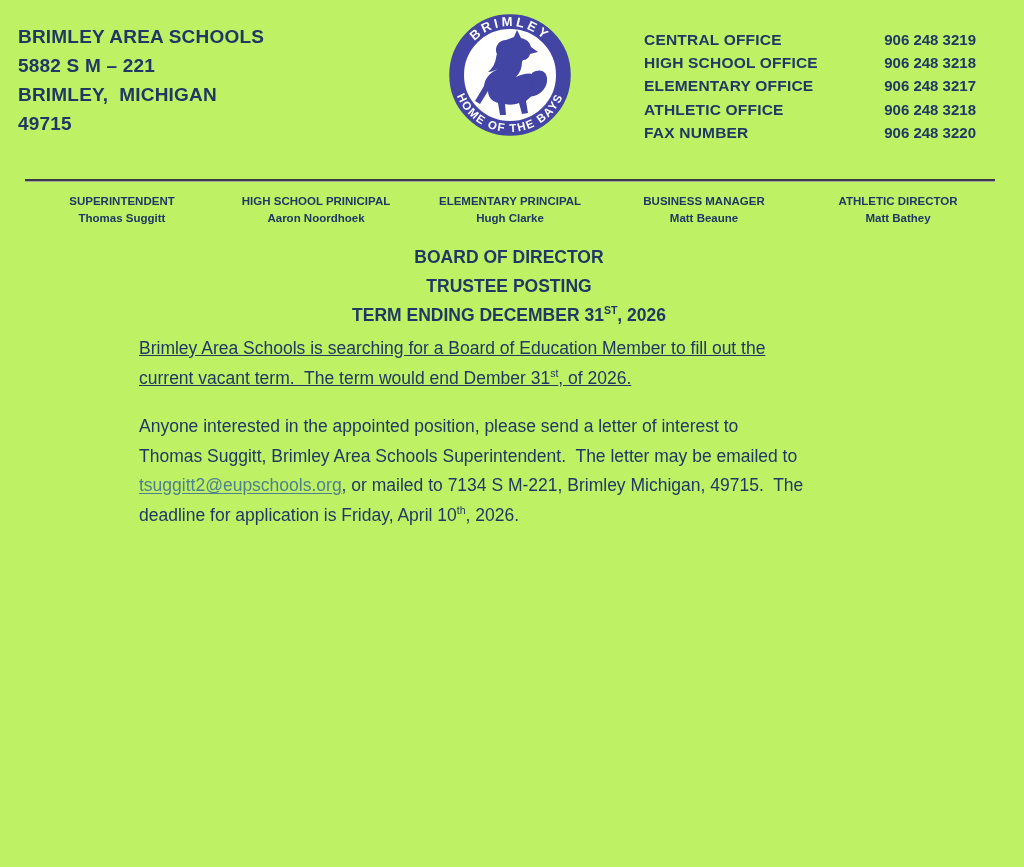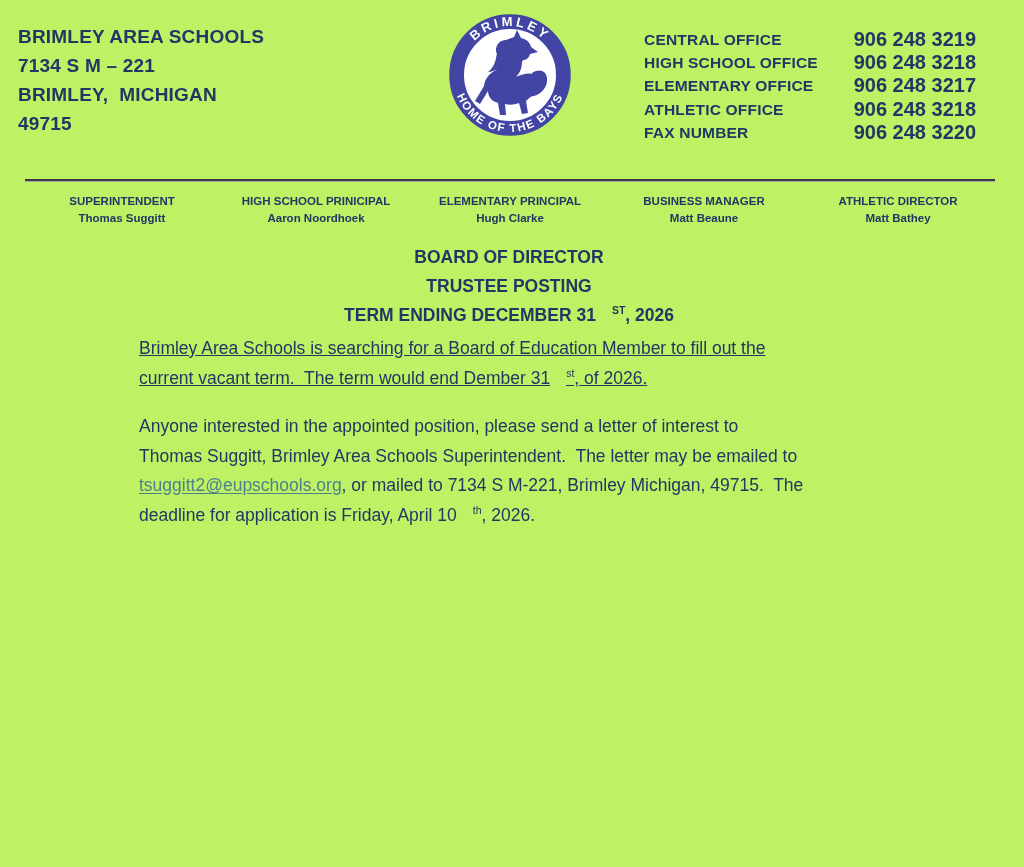--- a/index.html
+++ b/index.html
@@ -13,50 +13,50 @@
 
   
   .logo{position:absolute;left:448px;top:11px;width:124px;height:128px;}
   .logo-text-top{fill:#ffffff;font-weight:bold;font-size:13px;letter-spacing:3px;font-family:"Liberation Sans",sans-serif;}
   .logo-text-bottom{fill:#ffffff;font-weight:bold;font-size:11.5px;letter-spacing:1.4px;font-family:"Liberation Sans",sans-serif;}
 
   
   .hdr-right{position:absolute;left:644px;top:28px;width:332px;}
   .dir-row{display:flex;justify-content:space-between;align-items:center;line-height:23.2px;}
   .dir-label{font-size:15.5px;font-weight:bold;letter-spacing:0.2px;}
-  .dir-number{font-size:20px;font-weight:bold;}
+  .dir-number{font-size:15px;font-weight:bold;}
 
   
   .staff-row{position:absolute;left:25px;top:145px;width:970px;display:flex;margin-top:48px;}
   .staff-col{flex:1;text-align:center;}
   .staff-title,.staff-name{font-size:11.5px;font-weight:bold;line-height:16.5px;}
 
   
   .divider{position:absolute;left:25px;top:179px;width:970px;height:0;
            border-top:2px solid #3a3a42;border-bottom:1px solid #a8a8a8;}
 
   
   .headings{position:absolute;left:0;top:243px;width:1018px;text-align:center;}
   .heading-line{font-size:17.5px;font-weight:bold;line-height:29px;}
   .para{position:absolute;left:139px;width:762px;margin:0;font-size:17.5px;line-height:29.5px;white-space:pre-wrap;}
   #para1{top:334px;text-decoration:underline;}
   #para2{top:412px;}
-  sup{font-size:0.6em;vertical-align:super;line-height:0;margin-left:16px;}
+  sup{font-size:0.6em;vertical-align:super;line-height:0;}
   a.email-link{color:#4e808f;text-underline-offset:2px;cursor:pointer;}
 </style>
 </head>
 <body>
 
 <div class="page">
 
   <header>
 
     <div class="hdr-left">
       <div class="line">BRIMLEY AREA SCHOOLS</div>
-      <div class="line">7134 S M – 221</div>
+      <div class="line">5882 S M – 221</div>
       <div class="line underlined">BRIMLEY,  MICHIGAN</div>
       <div class="line">49715</div>
     </div>
 
     <div class="logo">
       <svg viewBox="0 0 124 124" width="124" height="128" aria-hidden="true">
         <circle cx="62" cy="62" r="60" fill="#ffffff" stroke="#4245a3" stroke-width="1.5"></circle>
         <circle cx="62" cy="62" r="53" fill="none" stroke="#4245a3" stroke-width="14"></circle>
         <defs>
           <path id="arc-top" d="M 13 62 A 49 49 0 1 1 111 62" fill="none"></path>

